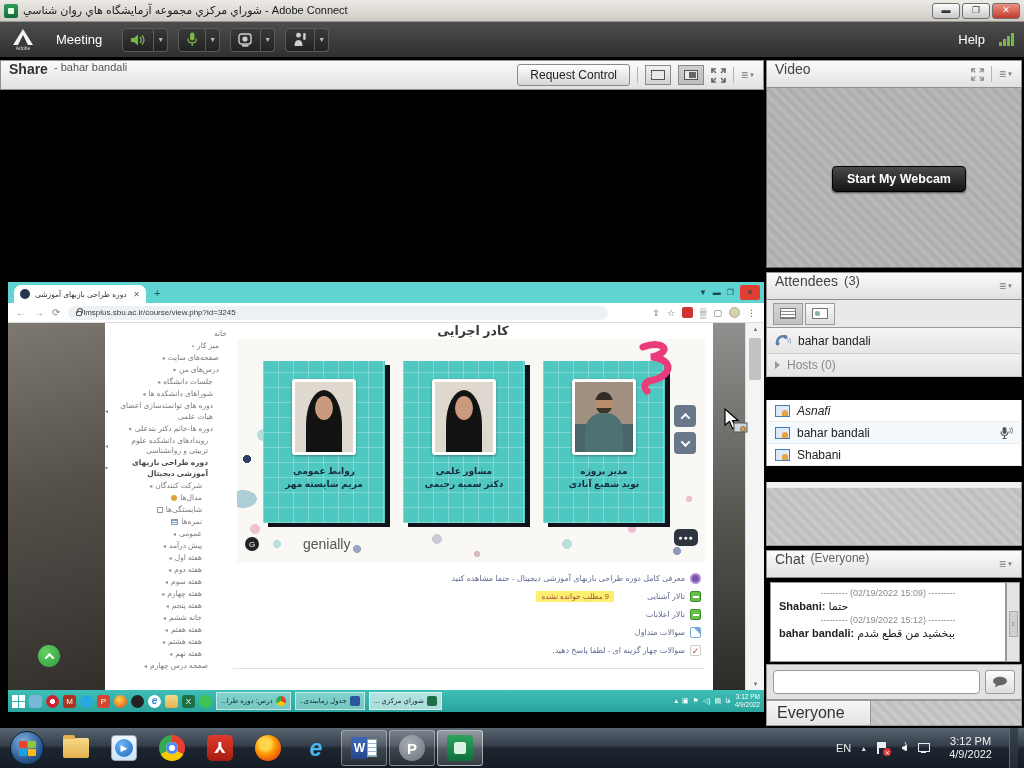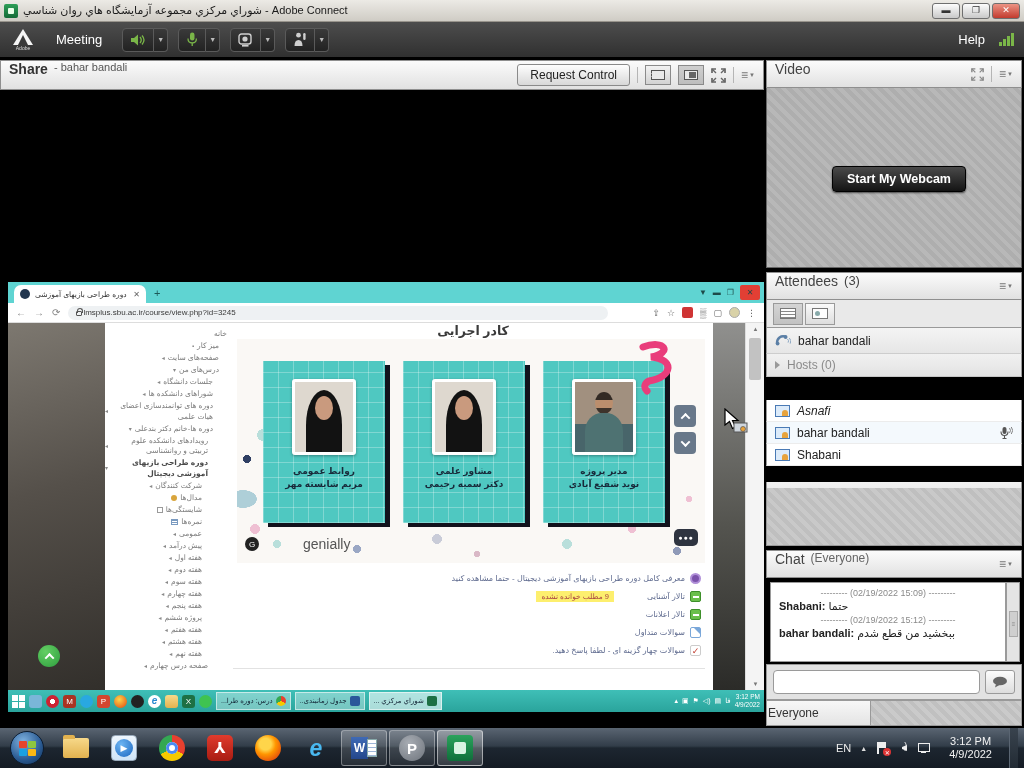--- a/index.html
+++ b/index.html
@@ -237,21 +237,21 @@
   .chat-thumb { position:absolute; left:2px; top:28px; width:9px; height:26px; background:#cfcfcf; border:1px solid #aaa;
     display:flex; align-items:center; justify-content:center; font-size:6px; color:#888; }
   .chat-inputrow { position:absolute; left:766px; top:664px; width:256px; height:36px; background:#e2e2e2;
     border:1px solid #999; display:flex; align-items:center; gap:5px; padding:0 6px; }
   .chat-input { flex:1; height:24px; background:#fff; border:1px solid #9a9a9a; border-radius:4px; font-size:11px; padding:0 6px; }
   .send-btn { width:30px; height:24px; background:linear-gradient(#fcfcfc,#ddd); border:1px solid #9a9a9a;
     border-radius:3px; display:flex; align-items:center; justify-content:center; }
   .chat-tabs { position:absolute; left:766px; top:700px; width:256px; height:26px;
     background:repeating-linear-gradient(45deg,#cacaca 0 4px,#c0c0c0 4px 8px); border:1px solid #999; display:flex; }
   .chat-tab { width:104px; height:100%; background:linear-gradient(#f7f7f7,#e4e4e4); border-right:1px solid #999;
-    font-size:12px; color:#333; display:flex; align-items:center; padding-left:1px; }
+    font-size:16px; color:#333; display:flex; align-items:center; padding-left:10px; }
 
   
   .taskbar { position:absolute; left:0; top:728px; width:1024px; height:40px;
     background:linear-gradient(#5a6572 0%,#323d49 45%,#1d2630 50%,#141b24 100%); display:flex; align-items:center; padding:0 2px; }
   .orb { width:34px; height:34px; border-radius:50%; margin:0 8px;
     background:radial-gradient(circle at 38% 30%,#7fb2e0,#2a5a92 60%,#123052); border:1px solid #0c1c30;
     display:flex; align-items:center; justify-content:center; }
   .flag { display:grid; grid-template-columns:8px 8px; grid-template-rows:7px 7px; gap:1px; }
   .flag i { border-radius:1px; }
   .tb-app { width:46px; height:36px; display:flex; align-items:center; justify-content:center; border-radius:3px; margin:0 1px; }
@@ -513,21 +513,21 @@
               </div>
             <div class="nav-item lv4">
                 <span class="lbl">هفته چهارم</span>
                 <span class="ic">◂</span>
               </div>
             <div class="nav-item lv4">
                 <span class="lbl">هفته پنجم</span>
                 <span class="ic">◂</span>
               </div>
             <div class="nav-item lv4">
-                <span class="lbl">پروژه ششم</span>
+                <span class="lbl">خانه ششم</span>
                 <span class="ic">◂</span>
               </div>
             <div class="nav-item lv4">
                 <span class="lbl">هفته هفتم</span>
                 <span class="ic">◂</span>
               </div>
             <div class="nav-item lv4">
                 <span class="lbl">هفته هشتم</span>
                 <span class="ic">◂</span>
               </div>

